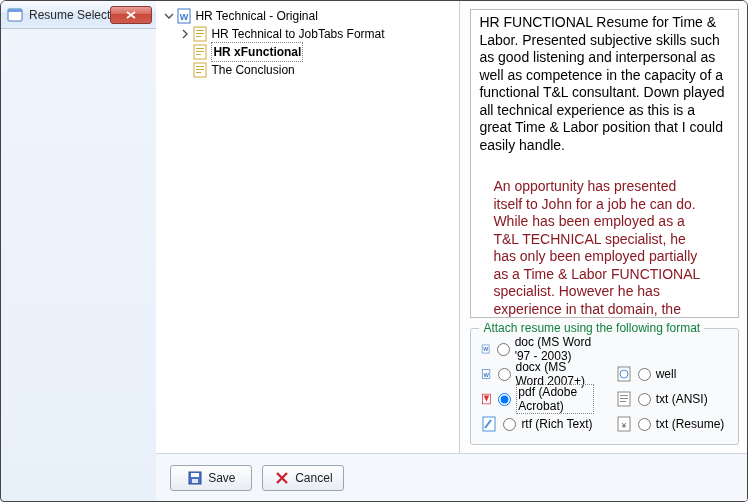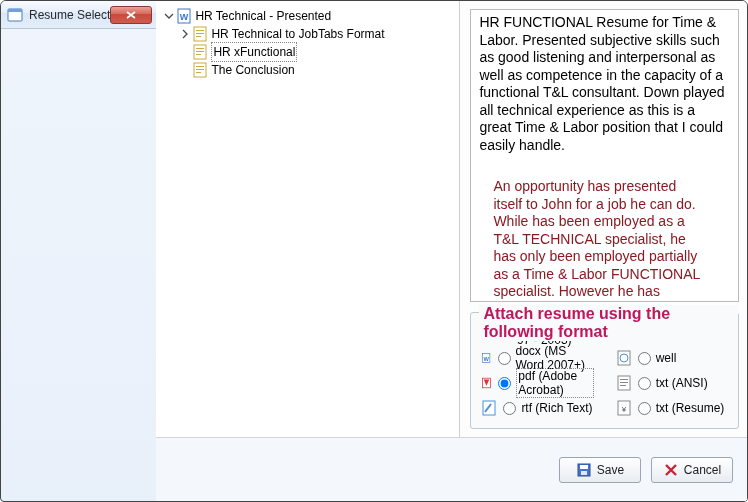--- a/index.html
+++ b/index.html
@@ -82,20 +82,21 @@
   }
   .expander.spacer { visibility: hidden; }
   .node-icon {
     width: 16px; height: 16px;
     margin-right: 3px;
   }
   .tree-label { }
   .tree-row.selected .tree-label {
     border: 1px dotted #888;
     padding: 0 1px;
+    font-weight: bold;
   }
   .right-panel {
     flex: 1;
     display: flex;
     flex-direction: column;
     padding: 8px 8px 8px 10px;
     overflow: hidden;
   }
   .desc-box {
     flex: 1;
@@ -114,23 +115,22 @@
     border-radius: 3px;
     padding: 6px 10px 10px 10px;
     position: relative;
     background: #f8fafc;
   }
   .format-group .legend {
     position: absolute;
     top: -8px; left: 8px;
     background: #f8fafc;
     padding: 0 4px;
-    font-size: 16px;
-    color: #be185d;
-    font-weight: bold;
+    font-size: 12px;
+    color: #15803d;
   }
   .format-grid {
     display: grid;
     grid-template-columns: 1fr 1fr;
     column-gap: 22px;
     row-gap: 5px;
     margin-top: 4px;
   }
   .format-opt {
     display: flex;
@@ -138,24 +138,24 @@
     height: 20px;
   }
   .format-opt .ft-icon { width: 16px; height: 16px; margin-right: 6px; }
   .format-opt input[type=radio] { margin: 0 5px 0 0; }
   .format-opt label { cursor: default; }
   .format-opt.selected label {
     border: 1px dotted #888;
     padding: 0 1px;
   }
   .button-bar {
-    height: 64px;
-    display: flex;
-    align-items: center;
-    justify-content: flex-end;
+    height: 48px;
+    display: flex;
+    align-items: center;
+    justify-content: flex-start;
     padding: 0 14px;
     gap: 10px;
     background: #f4f7fb;
     border-top: 1px solid #d0d6de;
   }
   .btn {
     height: 26px;
     min-width: 82px;
     border: 1px solid #9aa6b5;
     border-radius: 3px;
@@ -199,21 +199,21 @@
               <div class="tree-row">
                 <span class="expander">
                   <svg width="10" height="10" viewBox="0 0 10 10">
                       <path d="M1 3 L5 7 L9 3" fill="none" stroke="#4a4a4a" stroke-width="1.3"></path>
                     </svg>
                 </span>
                 <svg class="node-icon" viewBox="0 0 16 16">
                     <rect x="2" y="1" width="12" height="14" fill="#fff" stroke="#3a77c8"></rect>
                     <text x="8" y="12" font-size="9" text-anchor="middle" fill="#3a77c8" font-weight="bold">W</text>
                   </svg>
-                <span class="tree-label">HR Technical - Presented</span>
+                <span class="tree-label">HR Technical - Original</span>
               </div>
               <ul>
                 <li>
                   <div class="tree-row">
                     <span class="expander">
                       <svg width="10" height="10" viewBox="0 0 10 10">
                           <path d="M3 1 L7 5 L3 9" fill="none" stroke="#4a4a4a" stroke-width="1.3"></path>
                         </svg>
                     </span>
                     <svg class="node-icon" viewBox="0 0 16 16">

